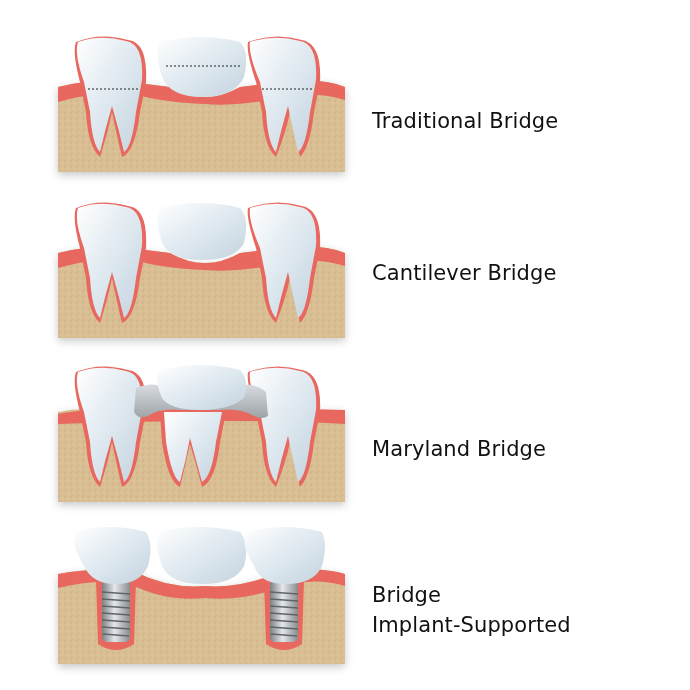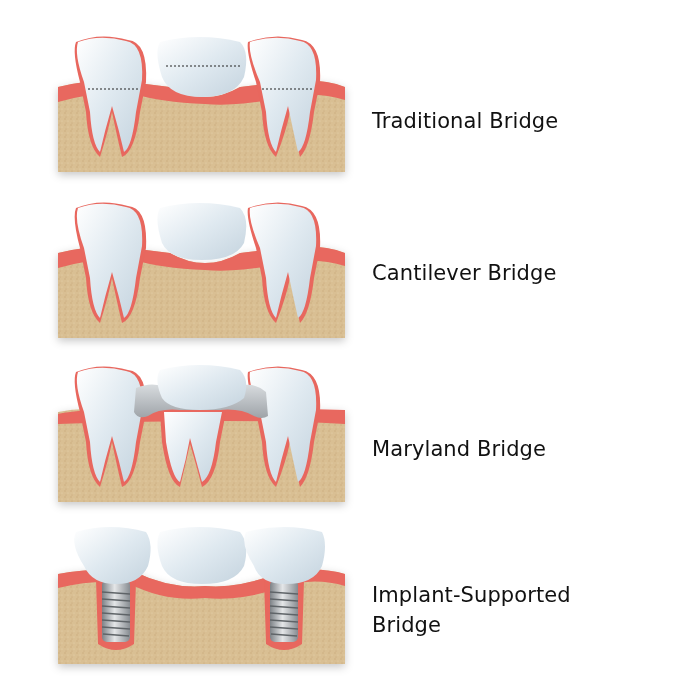--- a/index.html
+++ b/index.html
@@ -128,16 +128,16 @@
           <line x1="230" y1="113" x2="258" y2="115"></line>
         <line x1="231" y1="120" x2="257" y2="122"></line>
       </g>
     </g>
 
     <path d="M36 18 Q70 8 106 18 Q114 30 108 52 Q100 70 76 70 Q52 70 44 52 Q30 30 36 18 Z" fill="url(#toothGrad)"></path>
     <path d="M120 18 Q160 8 200 18 Q210 30 204 52 Q195 70 162 70 Q130 70 122 52 Q114 30 120 18 Z" fill="url(#toothGrad)"></path>
     <path d="M206 18 Q244 8 282 18 Q288 30 282 52 Q274 70 246 70 Q220 70 214 52 Q200 30 206 18 Z" fill="url(#toothGrad)"></path>
   </svg>
   <div class="label" style="top:66px;">
+    <div>Bridge</div>
     <div>Implant-Supported</div>
-    <div>Bridge</div>
   </div>
 </div>
 
 </body></html>

